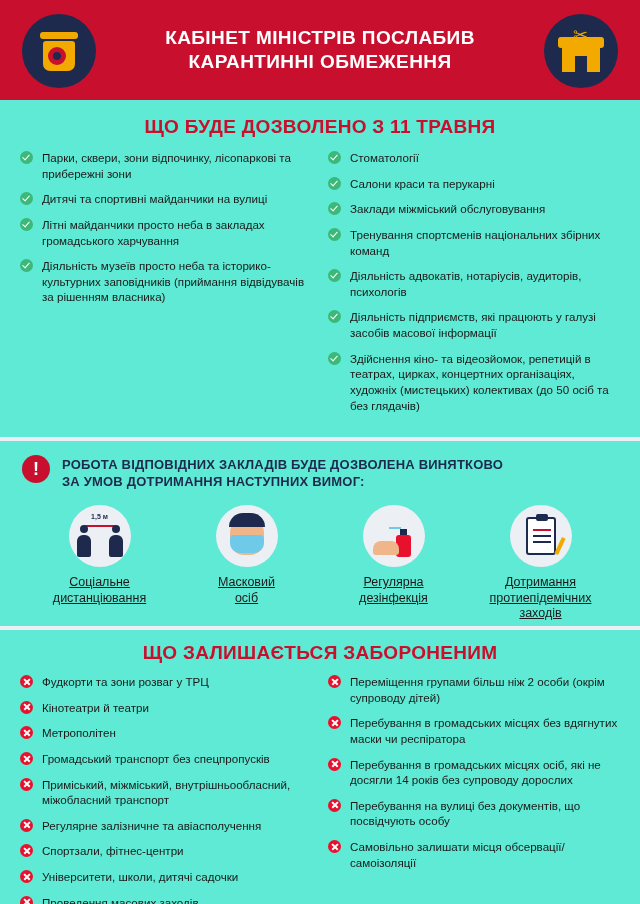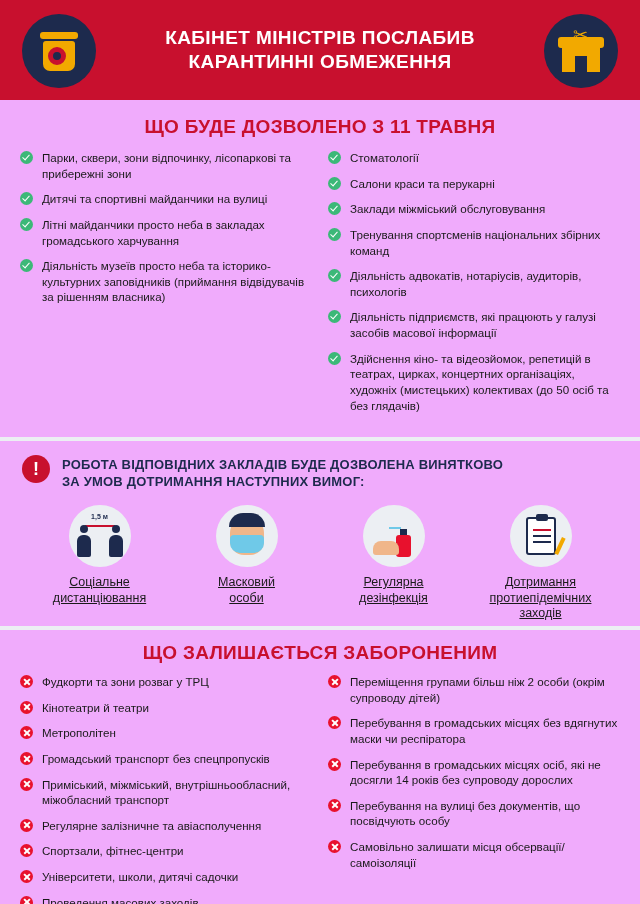--- a/index.html
+++ b/index.html
@@ -5,21 +5,21 @@
   * { box-sizing: border-box; }
   html, body {
     margin: 0; padding: 0;
     width: 640px; height: 904px;
     background: #ffffff;
     font-family: "Liberation Sans", sans-serif;
   }
   .page {
     position: relative;
     width: 640px; height: 904px;
-    background: #f0abfc;
+    background: #5eead4;
     overflow: hidden;
   }
 
   
   .header {
     position: relative;
     height: 100px;
     background: #c8102e;
     display: flex;
     align-items: center;
@@ -390,21 +390,21 @@
       </div>
 
       <div class="icon-item">
         <div class="icon-circle">
           <div class="face"></div>
           <div class="hair"></div>
           <div class="mask-sh"></div>
         </div>
         <div class="icon-caption">
           <span>Масковий</span><br>
-          <span>особи</span>
+          <span>осіб</span>
         </div>
       </div>
 
       <div class="icon-item">
         <div class="icon-circle">
           <div class="bottle"></div>
           <div class="spray"></div>
           <div class="hand"></div>
         </div>
         <div class="icon-caption">

